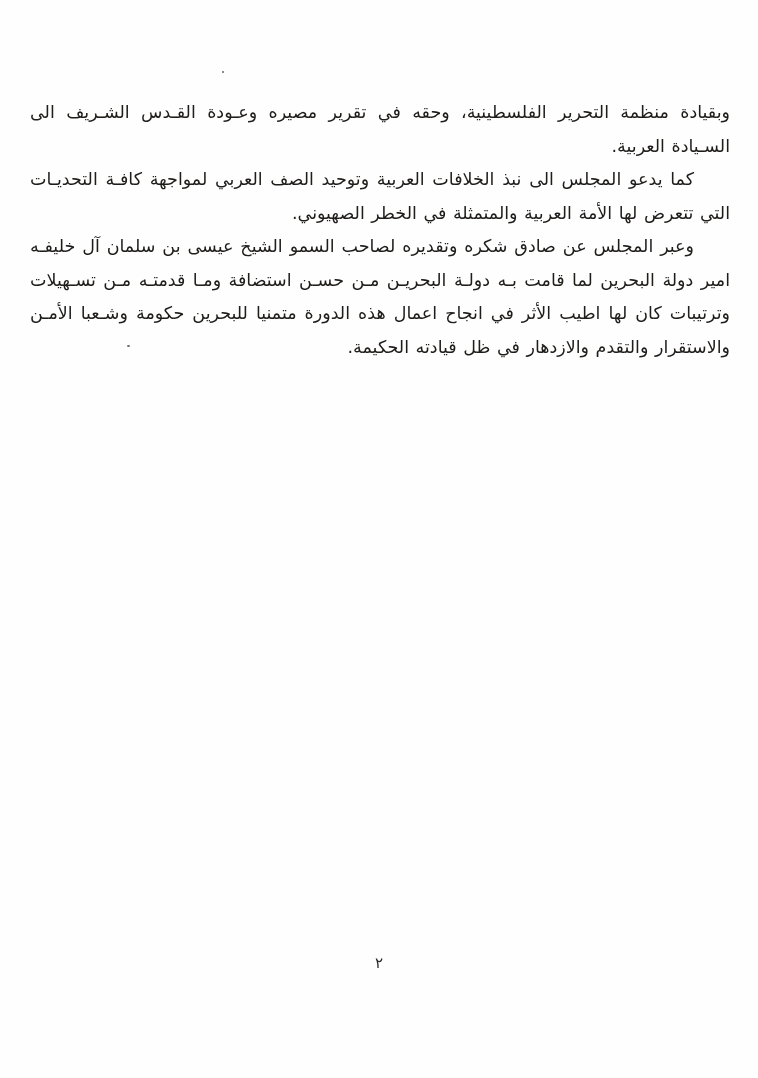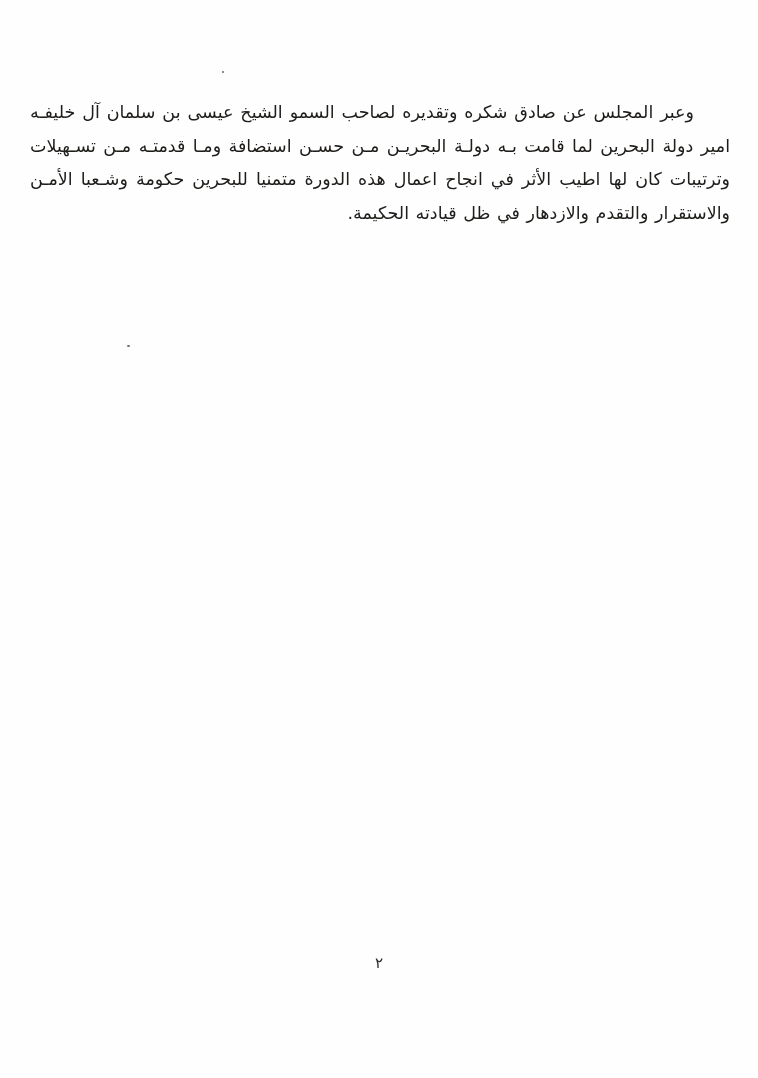--- a/index.html
+++ b/index.html
@@ -60,18 +60,20 @@
 </style>
 </head>
 <body>
 
 <div class="page">
 
   <span class="artifact artifact-1"></span>
   <span class="artifact artifact-2"></span>
 
   <div class="text-block">
+    <p class="para flush">وبقيادة منظمة التحرير الفلسطينية، وحقه في تقرير مصيره وعـودة القـدس الشـريف الى السـيادة العربية.</p>
+    <p class="para">كما يدعو المجلس الى نبذ الخلافات العربية وتوحيد الصف العربي لمواجهة كافـة التحديـات التي تتعرض لها الأمة العربية والمتمثلة في الخطر الصهيوني.</p>
     <p class="para">وعبر المجلس عن صادق شكره وتقديره لصاحب السمو الشيخ عيسى بن سلمان آل خليفـه امير دولة البحرين لما قامت بـه دولـة البحريـن مـن حسـن استضافة ومـا قدمتـه مـن تسـهيلات وترتيبات كان لها اطيب الأثر في انجاح اعمال هذه الدورة متمنيا للبحرين حكومة وشـعبا الأمـن والاستقرار والتقدم والازدهار في ظل قيادته الحكيمة.</p>
   </div>
 
   <div class="page-number">٢</div>
 
 </div>
 
 </body></html>

